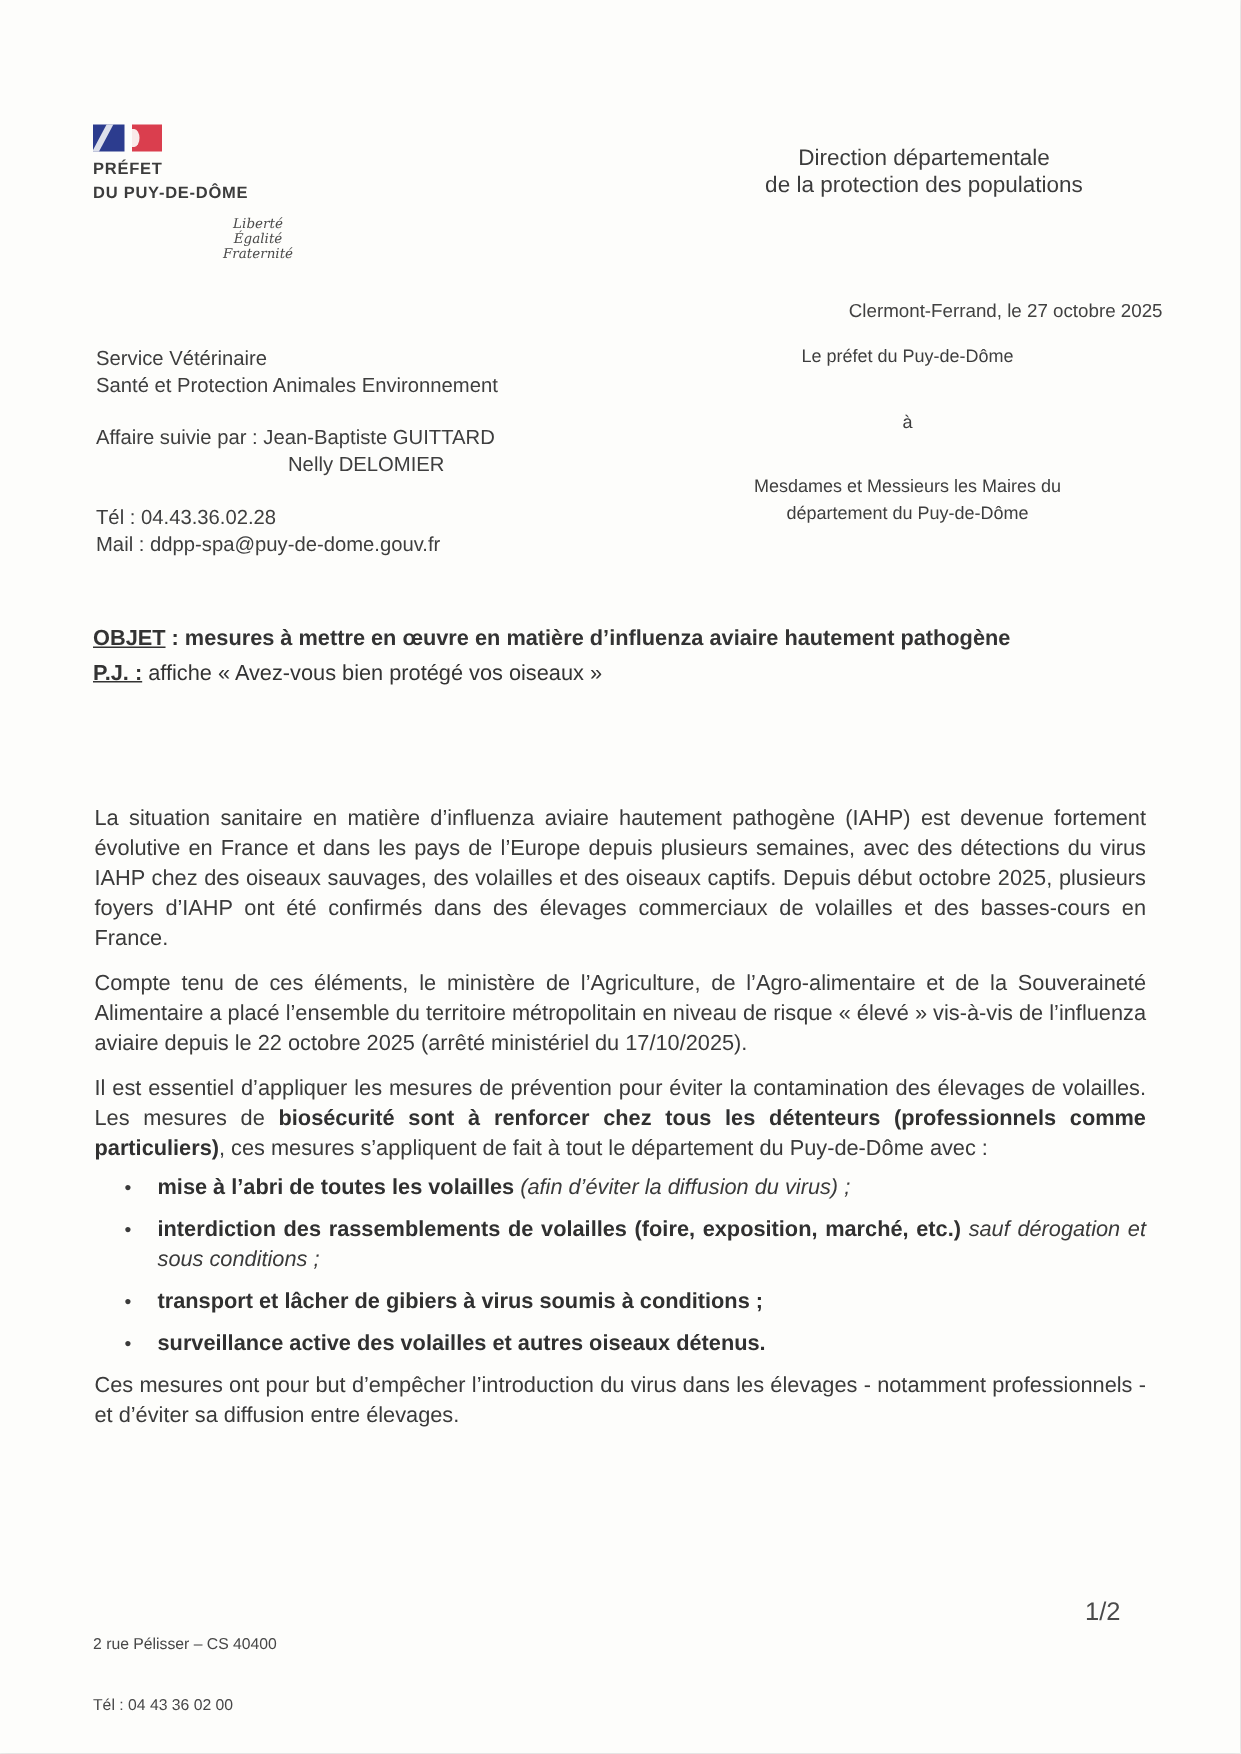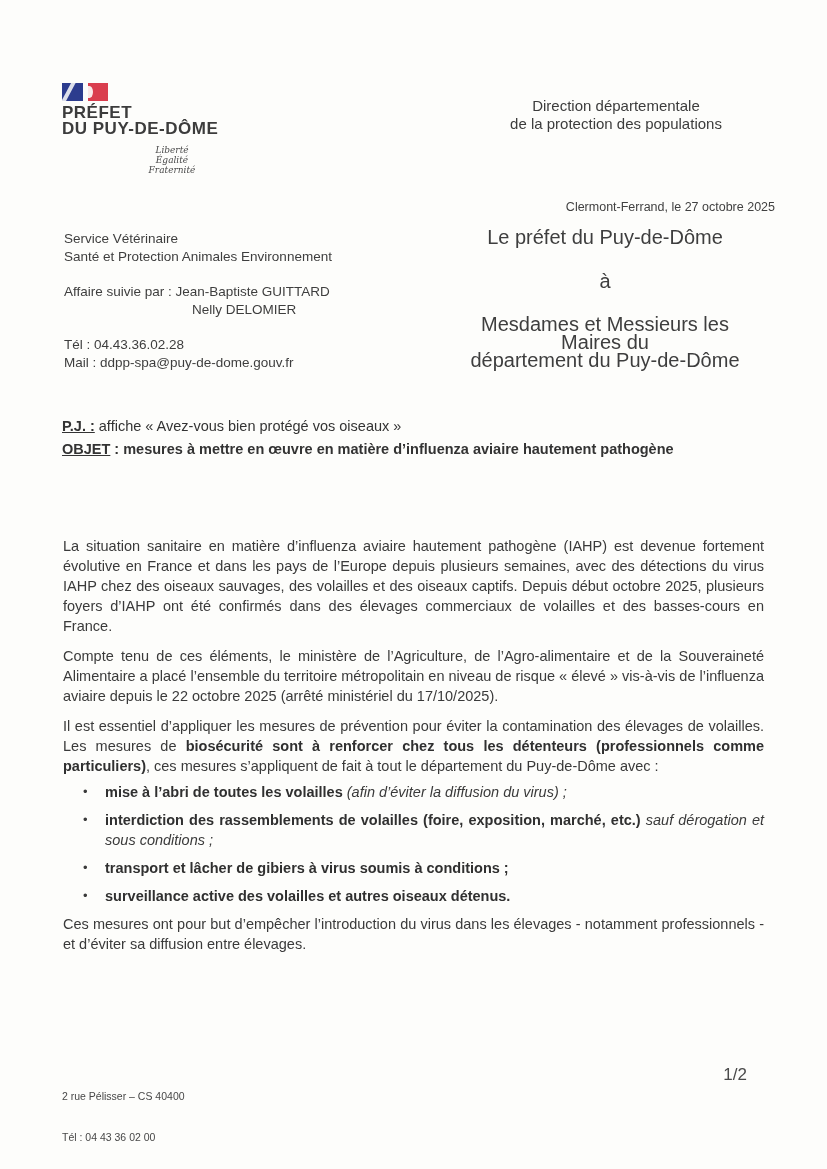--- a/index.html
+++ b/index.html
@@ -14,32 +14,32 @@
     overflow:hidden;
     box-shadow:0 0 6px rgba(0,0,0,.25);
   }
   
   .logo-block{position:absolute;left:62px;top:83px;width:220px;}
   .flag{display:flex;gap:5px;height:18px;width:46px;margin-bottom:4px;}
   .flag .blue{position:relative;width:21px;background:#2c3c8e;overflow:hidden;}
   .flag .blue:before{content:"";position:absolute;left:4px;top:-3px;width:4px;height:26px;background:#fdfdfb;transform:rotate(28deg);opacity:.85;}
   .flag .red{position:relative;width:21px;background:#da3e4e;overflow:hidden;}
   .flag .red:before{content:"";position:absolute;left:-2px;top:3px;width:7px;height:12px;background:#fdfdfb;border-radius:0 60% 60% 0;opacity:.9;}
-  .prefet-name{font-weight:bold;font-size:17px;line-height:16px;letter-spacing:.5px;color:#3c3c3c;}
+  .prefet-name{font-weight:bold;font-size:11px;line-height:16px;letter-spacing:.5px;color:#3c3c3c;}
   .motto{margin-top:8px;font-family:"DejaVu Serif", serif;font-style:italic;font-size:9px;line-height:10px;color:#4a4a4a;text-align:center;}
   .direction{
     position:absolute;right:66px;top:97px;width:290px;
     text-align:center;font-weight:normal;font-size:15px;line-height:18px;color:#3c3c3c;
   }
   
   .date-line{position:absolute;right:52px;top:200px;font-size:12.5px;color:#414141;}
   .sender{position:absolute;left:64px;top:230px;width:360px;font-size:13.5px;line-height:18px;color:#3e3e3e;}
   .sender .gap{height:17px;}
   .sender .indent{padding-left:128px;}
-  .recipient{position:absolute;left:455px;top:228px;width:300px;text-align:center;font-size:20px;line-height:18px;color:#3e3e3e;}
+  .recipient{position:absolute;left:455px;top:228px;width:300px;text-align:center;font-size:12px;line-height:18px;color:#3e3e3e;}
   .recipient .from{margin-bottom:26px;}
   .recipient .connector{margin-bottom:25px;}
   
   .objet{position:absolute;left:62px;top:415px;width:705px;font-size:14.5px;line-height:23px;color:#333;}
   .objet .label{font-weight:bold;text-decoration:underline;}
   .objet .obj-rest{font-weight:bold;}
   
   .body-text{position:absolute;left:63px;top:536px;width:701px;font-size:14.5px;line-height:20px;text-align:justify;color:#3a3a3a;}
   .body-text p{margin:0 0 10px 0;}
   .body-text p.tight{margin-bottom:5px;}
@@ -93,24 +93,24 @@
 
   <div class="recipient">
     <div class="from">Le préfet du Puy-de-Dôme</div>
     <div class="connector">à</div>
     <div>Mesdames et Messieurs les Maires du</div>
     <div>département du Puy-de-Dôme</div>
   </div>
 
   <div class="objet">
     <div>
-      <span class="label">P.J. :</span><span> affiche « Avez-vous bien protégé vos oiseaux »</span>
+      <span class="label">OBJET</span><span class="obj-rest"> : mesures à mettre en œuvre en matière d’influenza aviaire hautement pathogène</span>
     </div>
     <div>
-      <span class="label">OBJET</span><span class="obj-rest"> : mesures à mettre en œuvre en matière d’influenza aviaire hautement pathogène</span>
+      <span class="label">P.J. :</span><span> affiche « Avez-vous bien protégé vos oiseaux »</span>
     </div>
   </div>
 
   <div class="body-text">
     <p>La situation sanitaire en matière d’influenza aviaire hautement pathogène (IAHP) est devenue fortement évolutive en France et dans les pays de l’Europe depuis plusieurs semaines, avec des détections du virus IAHP chez des oiseaux sauvages, des volailles et des oiseaux captifs. Depuis début octobre 2025, plusieurs foyers d’IAHP ont été confirmés dans des élevages commerciaux de volailles et des basses-cours en France.</p>
     <p>Compte tenu de ces éléments, le ministère de l’Agriculture, de l’Agro-alimentaire et de la Souveraineté Alimentaire a placé l’ensemble du territoire métropolitain en niveau de risque « élevé » vis-à-vis de l’influenza aviaire depuis le 22 octobre 2025 (arrêté ministériel du 17/10/2025).</p>
     <p class="tight"><span>Il est essentiel d’appliquer les mesures de prévention pour éviter la contamination des élevages de volailles. Les mesures de </span><b>biosécurité sont à renforcer chez tous les détenteurs (professionnels comme particuliers)</b><span>, ces mesures s’appliquent de fait à tout le département du Puy-de-Dôme avec :</span></p>
 
     <ul class="measures">
       <li>

